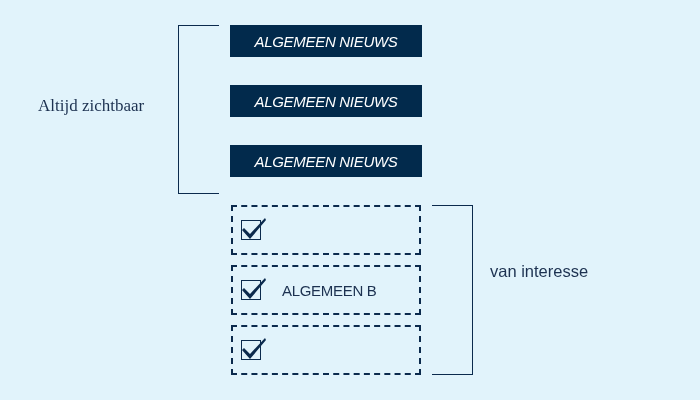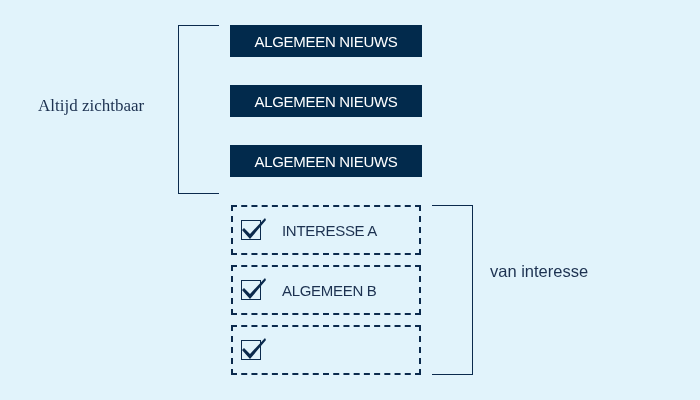--- a/index.html
+++ b/index.html
@@ -19,21 +19,21 @@
   .label-left {
     position:absolute; left:38px; top:96px; font-size:17px; color:#1c3150;font-family:Liberation Serif, serif;
   }
   .label-right {
     position:absolute; left:490px; top:261px; font-size:16.5px; color:#1c3150; line-height:21px;
   }
   .news-box {
     position:absolute; left:230px; width:192px; height:32px;
     background:#022a4c; color:#fff;
     display:flex; align-items:center; justify-content:center;
-    font-size:15px; letter-spacing:-0.3px;
+    font-size:15px; letter-spacing:-0.3px;font-style:italic;
   }
   .interest-box {
     position:absolute; left:231px; width:190px; height:50px;
     border:2px dashed #0b2a4d; box-sizing:border-box;
     display:flex; align-items:center;
   }
   .checkbox {
     width:20px; height:20px; border:1.5px solid #0b2a4d; box-sizing:border-box;
     margin-left:8px; position:relative;
   }
@@ -57,21 +57,20 @@
 <div class="news-box" style="top:145px">
     <span>ALGEMEEN NIEUWS</span>
   </div>
 
 <div class="interest-box" style="top:205px">
   <div class="checkbox">
     <svg width="26" height="26" viewBox="0 0 26 26">
         <path d="M3 14 L9 20 L24 4 L25 6 L9 25 L1 16 Z" fill="#0b2a4d"></path>
       </svg>
   </div>
-  <span class="interest-label">INTERESSE A</span>
 </div>
 <div class="interest-box" style="top:265px">
   <div class="checkbox">
     <svg width="26" height="26" viewBox="0 0 26 26">
         <path d="M3 14 L9 20 L24 4 L25 6 L9 25 L1 16 Z" fill="#0b2a4d"></path>
       </svg>
   </div>
   <span class="interest-label">ALGEMEEN B</span>
 </div>
 <div class="interest-box" style="top:325px">

